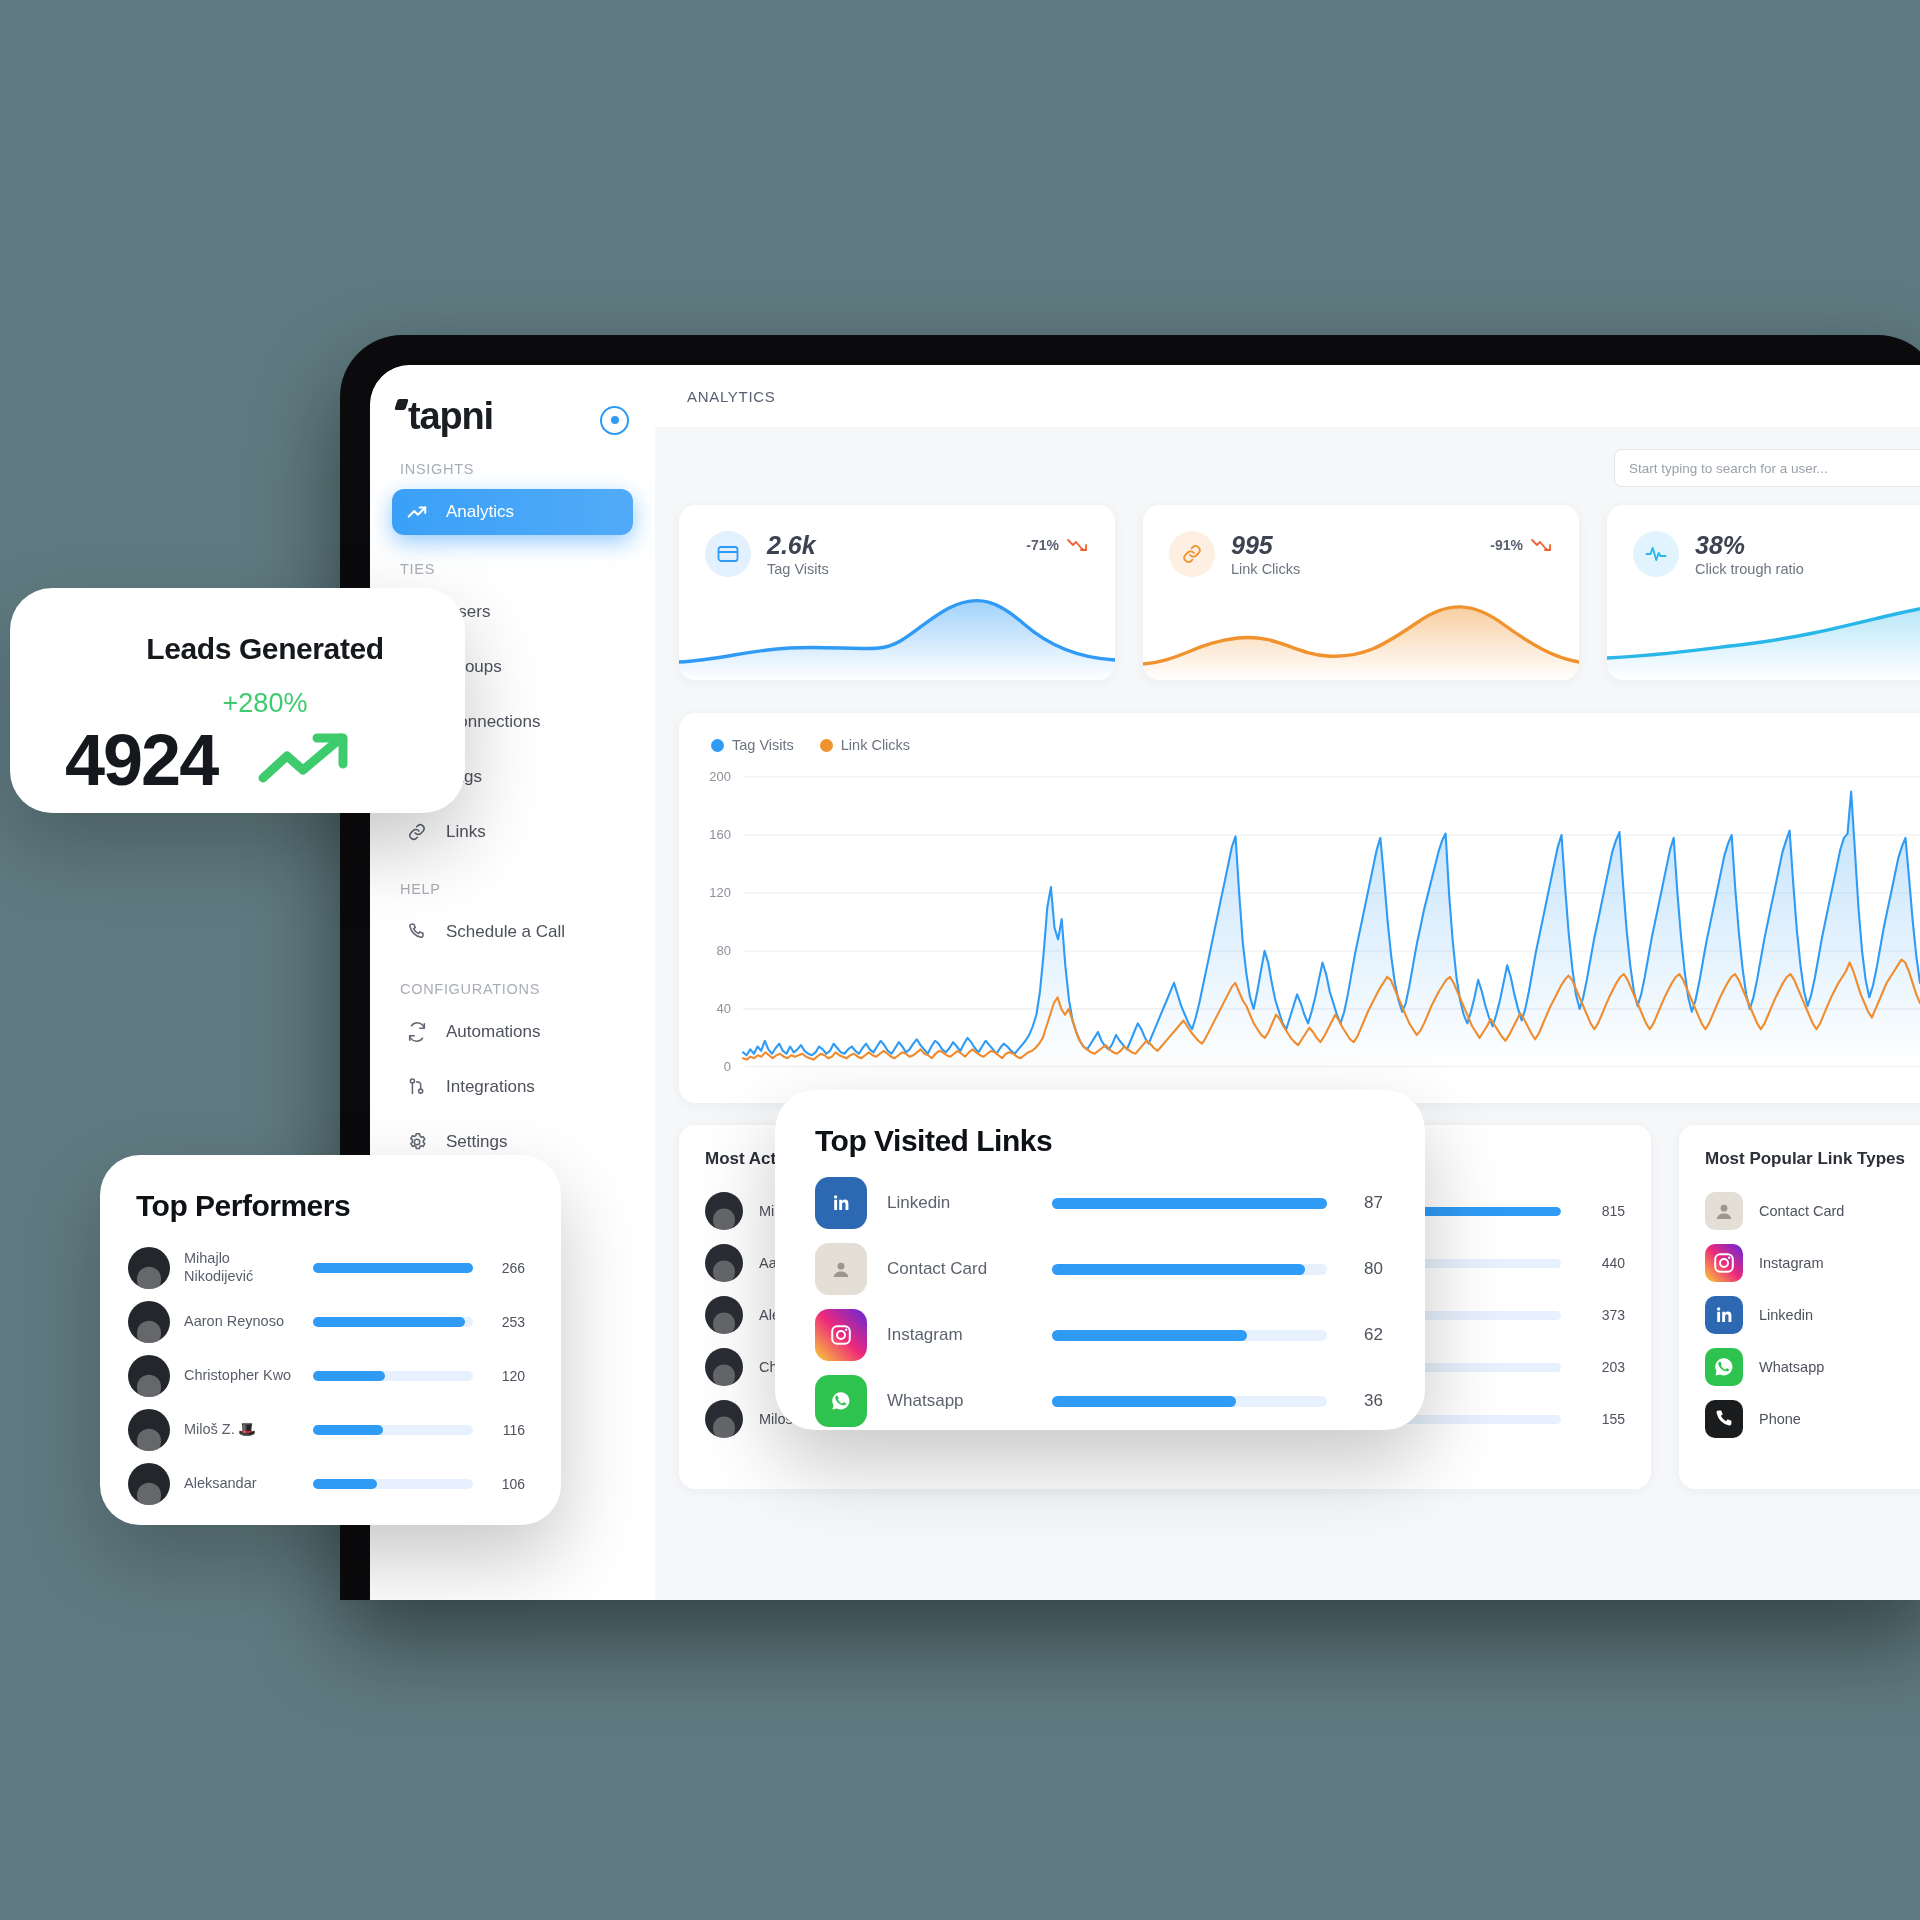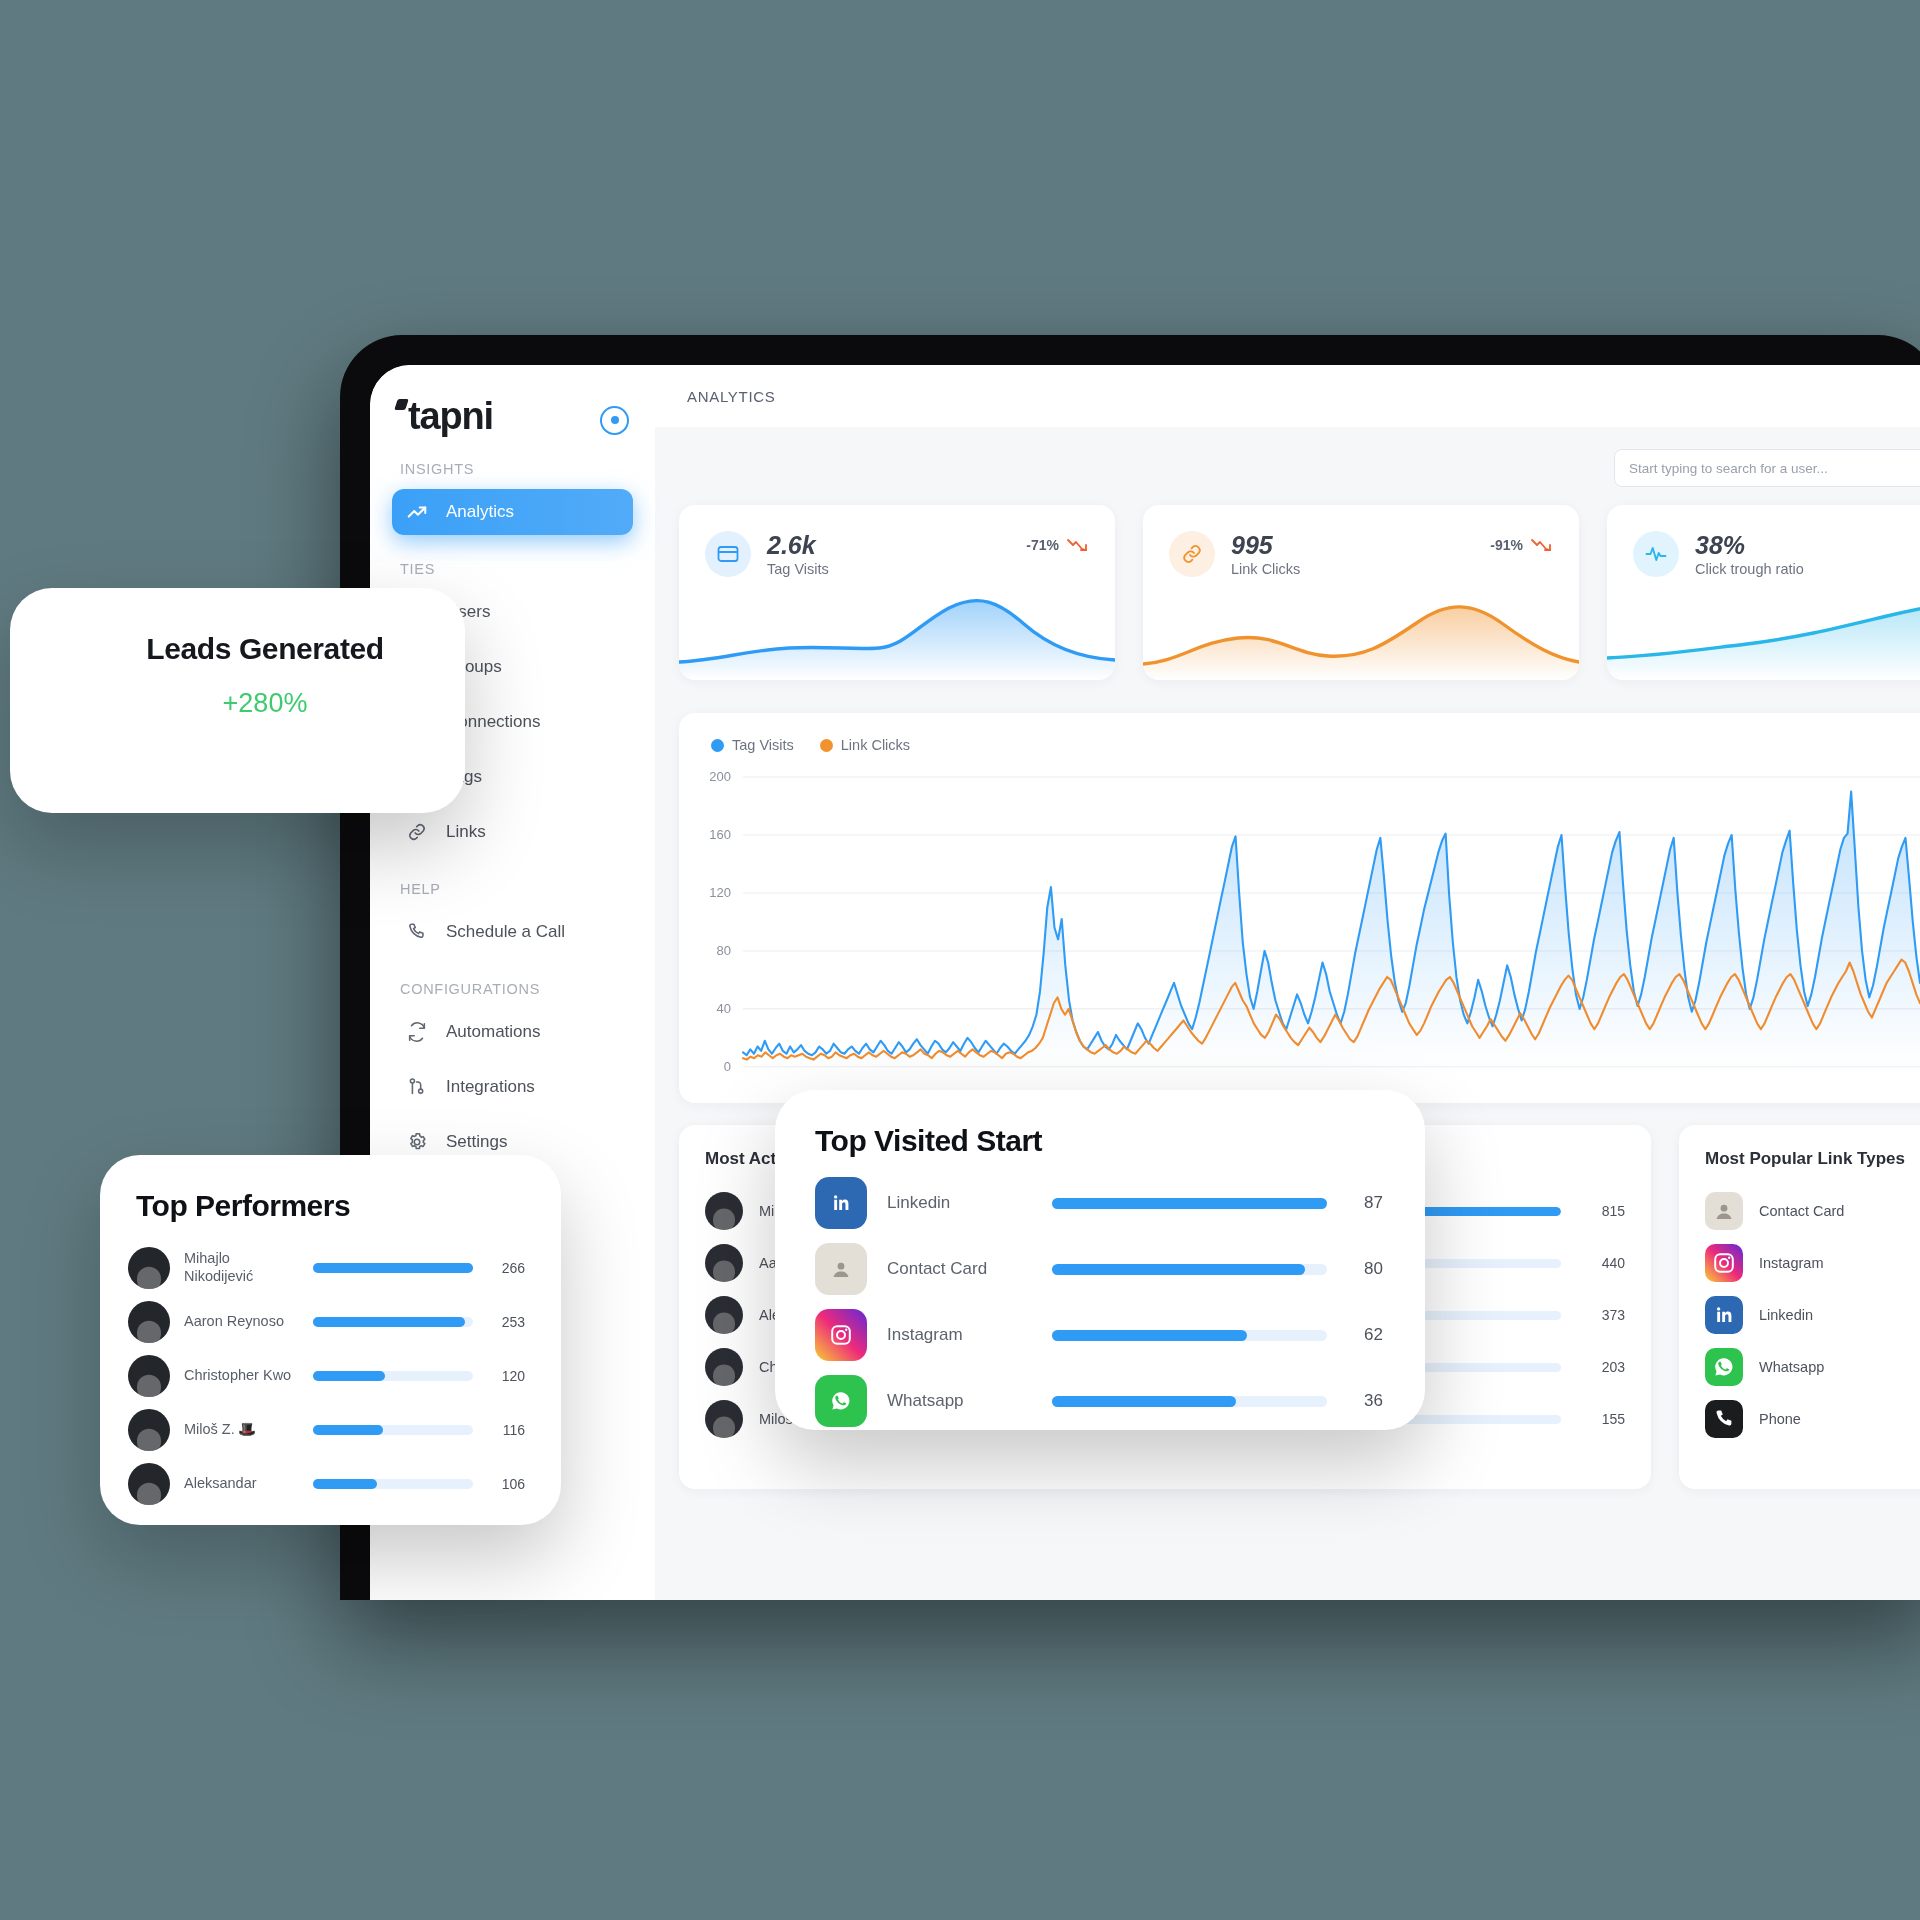--- a/index.html
+++ b/index.html
@@ -530,20 +530,27 @@
       </div>
     </section>
   </div>
 </div>
 
 <div class="float f-leads">
   <div class="l-top">
     <span class="l-title">Leads Generated</span>
     <span class="l-pct">+280%</span>
   </div>
+  <div class="l-bot">
+    <span class="l-num">4924</span>
+    <svg width="96" height="70" viewBox="0 0 96 70" fill="none" stroke="#3ecb6e" stroke-width="9" stroke-linecap="round" stroke-linejoin="round">
+        <polyline points="6 52 30 30 46 44 84 12"></polyline>
+        <polyline points="60 12 86 12 86 38"></polyline>
+      </svg>
+  </div>
 </div>
 
 <div class="float f-perf">
   <h2>Top Performers</h2>
   <div id="perf-rows">
       <div class="prow">
         <span class="pav"></span>
         <span class="pname">Mihajlo Nikodijević</span>
         <span class="pbar">
           <i style="width:100%"></i>
@@ -579,21 +586,21 @@
         <span class="pname">Aleksandar</span>
         <span class="pbar">
           <i style="width:40%"></i>
         </span>
         <span class="pval">106</span>
       </div>
     </div>
 </div>
 
 <div class="float f-links">
-  <h2>Top Visited Start</h2>
+  <h2>Top Visited Links</h2>
   <div id="link-rows">
       <div class="lrow">
         <span style="width:52px;height:52px;border-radius:14px" class="tico ic-linkedin">
           <svg viewBox="0 0 24 24" fill="#fff">
             <path d="M5.2 8.8h2.9V19H5.2zM6.65 4.2a1.7 1.7 0 110 3.4 1.7 1.7 0 010-3.4zM10.2 8.8h2.8v1.4c.5-.9 1.6-1.6 3-1.6 2.4 0 3.4 1.4 3.4 4V19h-2.9v-5.6c0-1.4-.5-2.1-1.6-2.1-1 0-1.8.7-1.8 2.2V19h-2.9z"></path>
           </svg>
         </span>
         <span class="lname">Linkedin</span>
         <span class="lbar">
           <i style="width:100%"></i>

